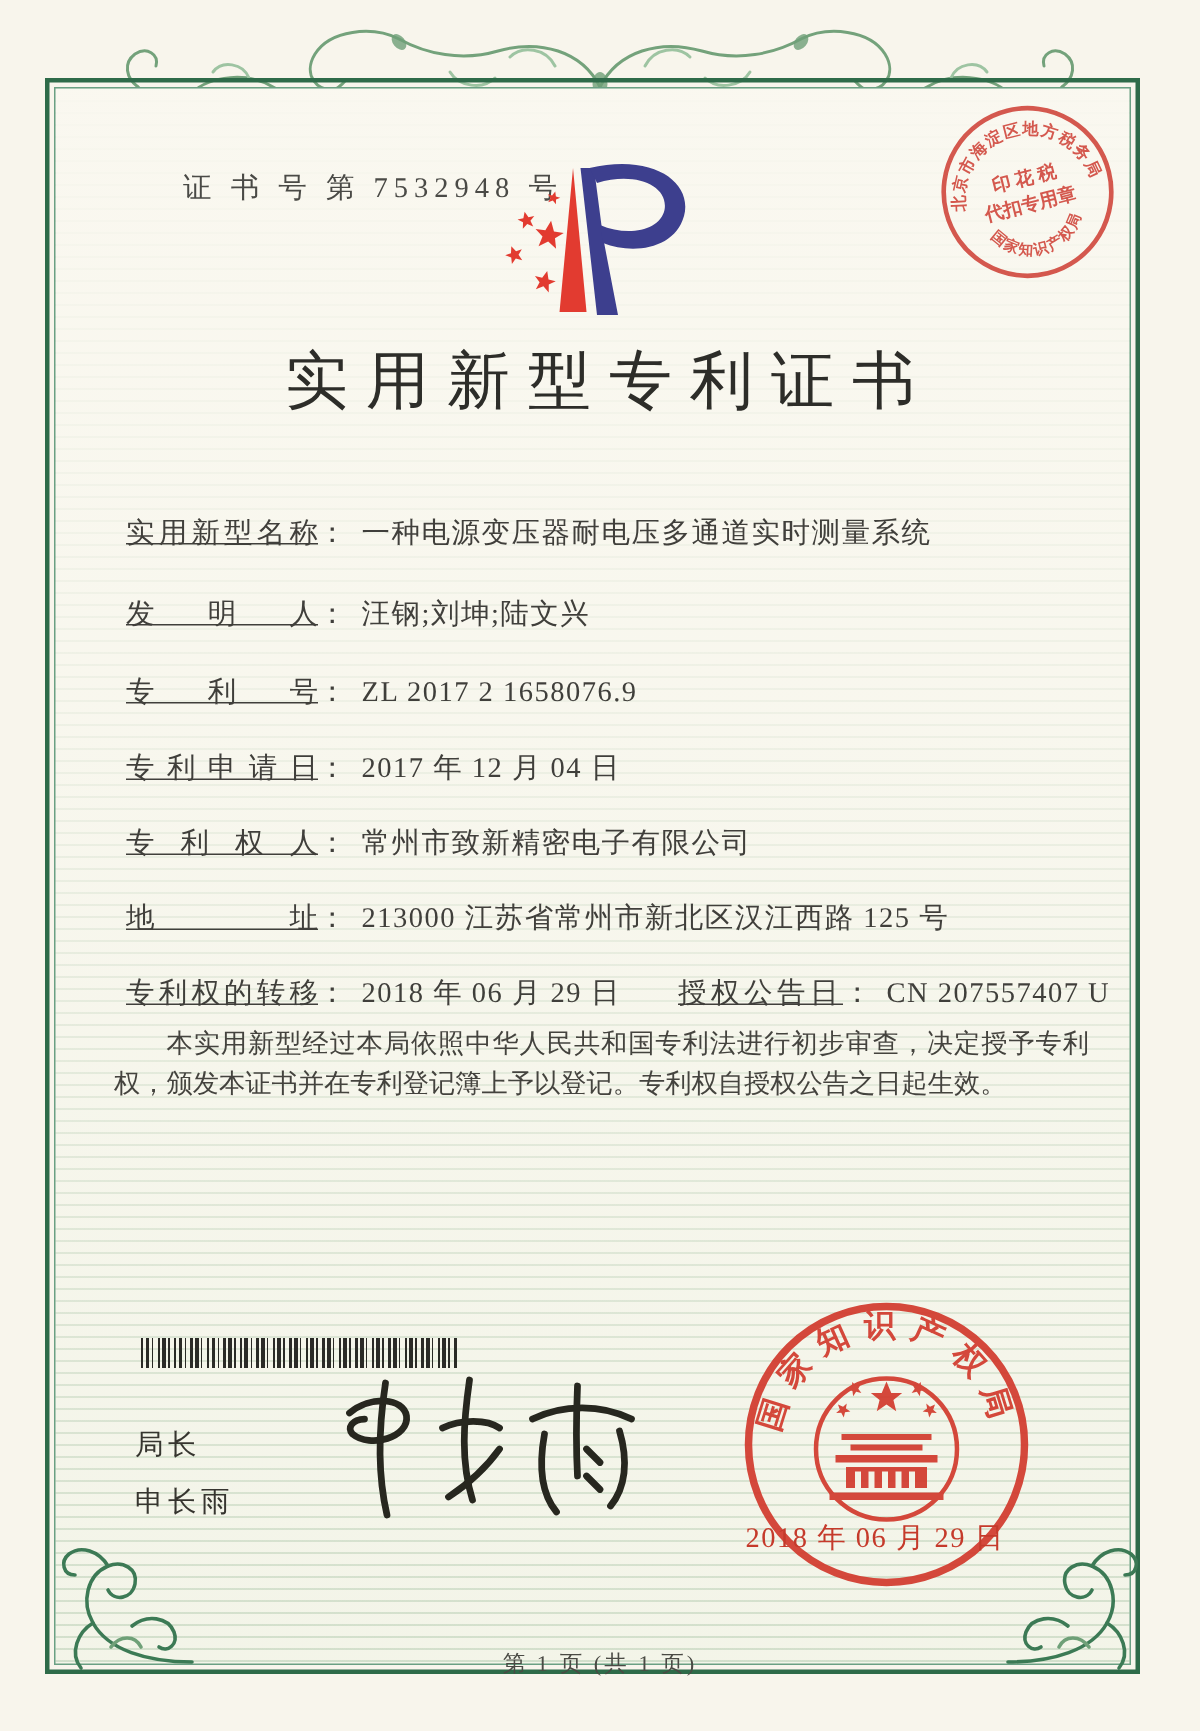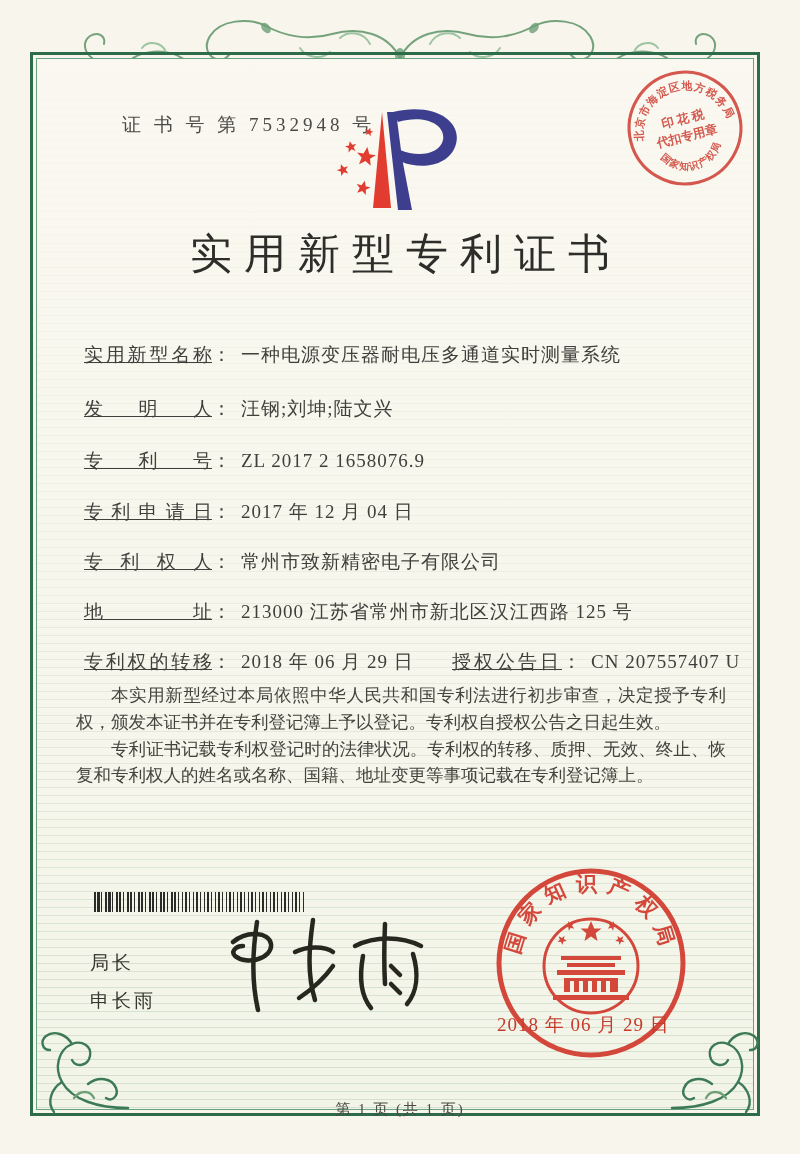--- a/index.html
+++ b/index.html
@@ -173,21 +173,20 @@
   </div>
   <div class="field-row r6">
     <span class="field-label">专利权的转移</span><span class="field-colon">：</span><span class="field-value">2018 年 06 月 29 日</span>
   </div>
   <div class="grant-pub">
     <span class="field-label">授权公告日</span><span class="field-colon">：</span><span class="field-value">CN 207557407 U</span>
   </div>
 
   <div class="paragraphs">
     <p>本实用新型经过本局依照中华人民共和国专利法进行初步审查，决定授予专利权，颁发本证书并在专利登记簿上予以登记。专利权自授权公告之日起生效。</p>
-    <p>专利证书记载专利权登记时的法律状况。专利权的转移、质押、无效、终止、恢复和专利权人的姓名或名称、国籍、地址变更等事项记载在专利登记簿上。</p>
   </div>
 
   <div class="barcode"></div>
 
   <div class="director-title">局长</div>
   <div class="director-name">申长雨</div>
 
   <svg class="signature" viewBox="0 0 250 112">
     <g fill="none" stroke="#27271f" stroke-width="4.5" stroke-linecap="round">
       <path d="M62,14 C58,40 56,72 63,102"></path>

